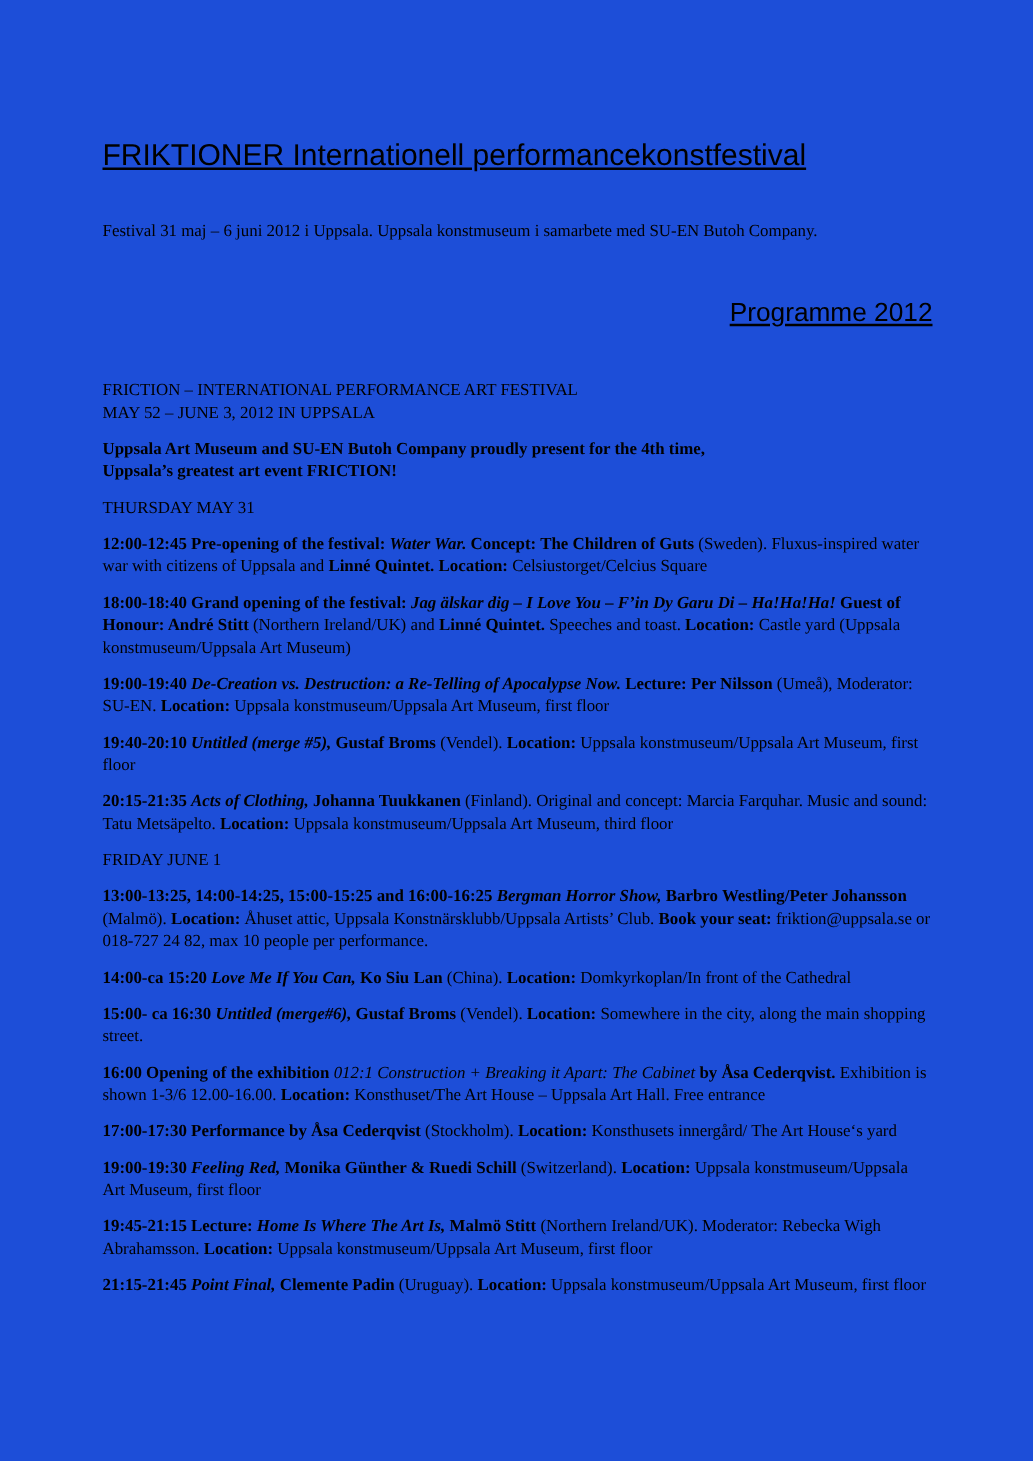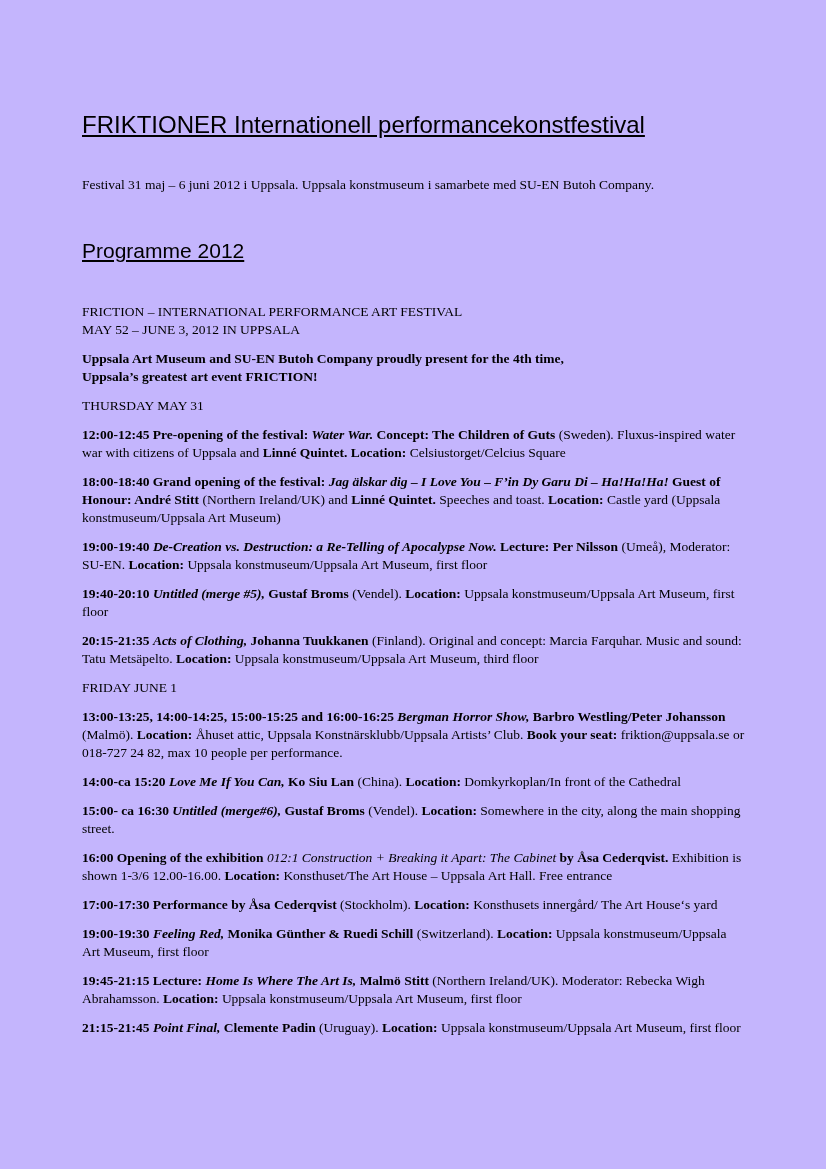--- a/index.html
+++ b/index.html
@@ -13,21 +13,21 @@
     font-family: "Liberation Serif", serif;
     color: #000000;
     overflow: hidden;
   }
   .page {
     box-sizing: border-box;
     width: 826px;
     height: 1169px;
     padding: 110px 80px 0 82px;
     overflow: hidden;
-    background: #c4b5fd;
+    background: #1d4ed8;
   }
   .title {
     font-family: "Liberation Sans", sans-serif;
     font-weight: 400;
     font-size: 24px;
     line-height: 1.25;
     text-decoration: underline;
     margin: 0;
   }
   .subtitle {
@@ -35,20 +35,21 @@
     line-height: 18px;
     margin: 36px 0 0 0;
   }
   .heading2 {
     font-family: "Liberation Sans", sans-serif;
     font-weight: 400;
     font-size: 21px;
     line-height: 1.25;
     text-decoration: underline;
     margin: 44px 0 0 0;
+    text-align: right;
   }
   .para {
     font-size: 13.5px;
     line-height: 18px;
     margin: 11px 0 0 0;
   }
   .intro { margin-top: 39px; }
   .presenter { font-weight: bold; }
   .day-heading { margin-top: 11px; }
   .event { margin-top: 11px; }

